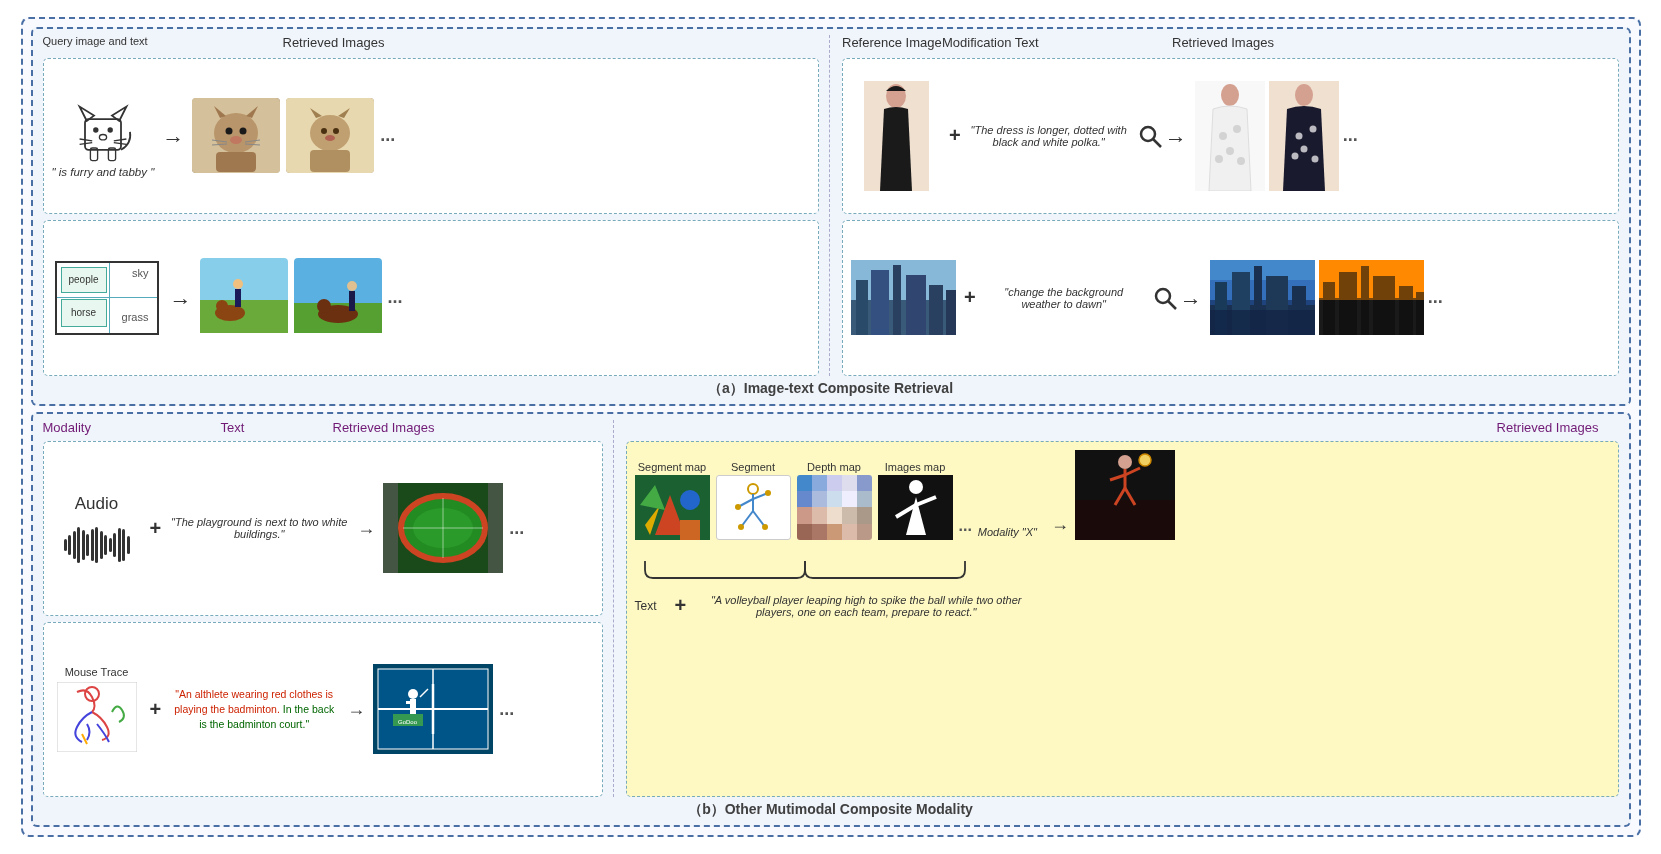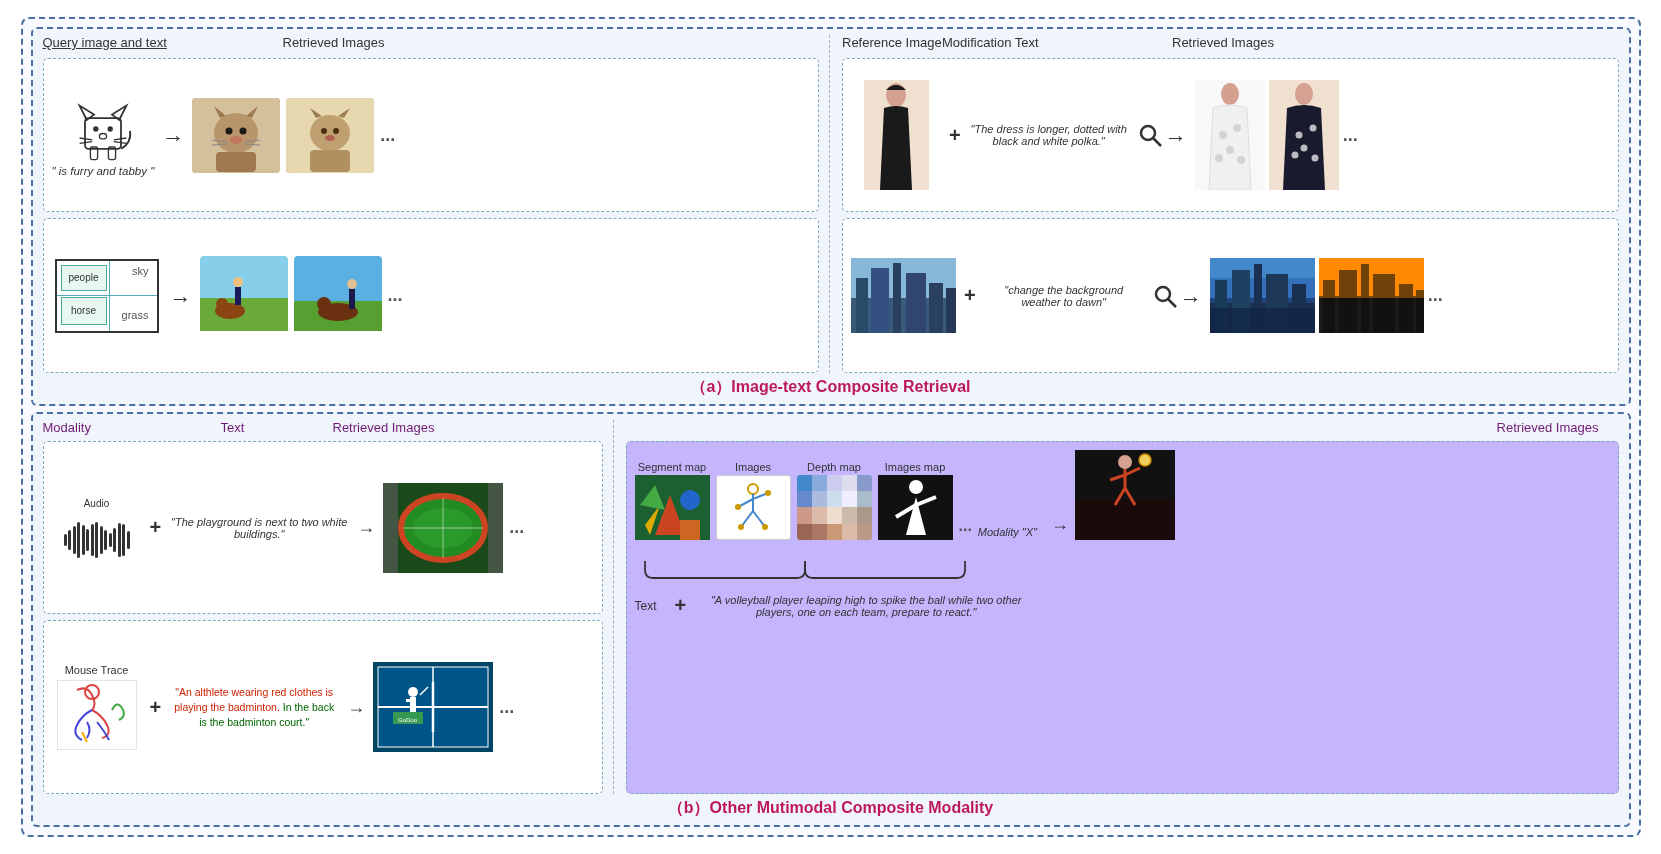--- a/index.html
+++ b/index.html
@@ -49,23 +49,23 @@
     .section-a-right {
       flex: 1;
       display: flex;
       flex-direction: column;
       gap: 6px;
       border-left: 1px dashed #aac;
       padding-left: 12px;
     }
     .section-label {
       text-align: center;
-      font-size: 16px;
+      font-size: 14px;
       font-weight: bold;
-      color: #be185d;
+      color: #404040;
       padding: 4px 0 2px 0;
     }
 
     
     .col-headers {
       display: flex;
       align-items: flex-start;
       font-size: 12.5px;
       color: #333;
       padding-bottom: 2px;
@@ -253,21 +253,21 @@
 <body>
 
 <div class="main-container">
 
   <div class="section-a">
     <div class="section-a-content">
 
       <div class="section-a-left">
 
         <div class="col-headers">
-          <span style="min-width:160px; font-size:13px;text-decoration:underline;">Query image and text</span>
+          <span style="min-width:160px; font-size:11px;">Query image and text</span>
           <span style="margin-left:80px; font-size:13px;">Retrieved Images</span>
         </div>
 
         <div class="retrieval-row">
           <div class="query-area">
 
             <svg class="cat-svg-wrap" viewBox="0 0 80 80" fill="none" xmlns="http://www.w3.org/2000/svg">
               <rect x="20" y="28" width="40" height="34" rx="4" fill="none" stroke="#333" stroke-width="2"></rect>
               <polygon points="22,30 14,14 30,24" fill="none" stroke="#333" stroke-width="2"></polygon>
               <polygon points="58,30 66,14 50,24" fill="none" stroke="#333" stroke-width="2"></polygon>
@@ -486,21 +486,21 @@
       <div class="section-b-left">
 
         <div class="b-col-headers">
           <span style="min-width:110px; font-size:13px;">Modality</span>
           <span style="min-width:160px; text-align:center; font-size:13px;">Text</span>
           <span style="margin-left:20px; font-size:13px;">Retrieved Images</span>
         </div>
 
         <div class="retrieval-row">
           <div class="query-area" style="min-width:90px;">
-            <span style="font-size:10px; color:#333; margin-bottom:13px;">Audio</span>
+            <span style="font-size:17px; color:#333; margin-bottom:13px;">Audio</span>
 
             <div class="audio-wave">
               <div class="wave-bar" style="height:12px;"></div>
               <div class="wave-bar" style="height:20px;"></div>
               <div class="wave-bar" style="height:28px;"></div>
               <div class="wave-bar" style="height:36px;"></div>
               <div class="wave-bar" style="height:30px;"></div>
               <div class="wave-bar" style="height:22px;"></div>
               <div class="wave-bar" style="height:32px;"></div>
               <div class="wave-bar" style="height:36px;"></div>
@@ -583,38 +583,38 @@
           </div>
         </div>
       </div>
 
       <div class="section-b-right">
 
         <div class="b-col-headers" style="justify-content:flex-end;">
           <span style="font-size:13px; margin-right:20px;">Retrieved Images</span>
         </div>
 
-        <div style="flex:1; display:flex; flex-direction:column; gap:16px; border:1.5px dashed #7ab; border-radius:5px; background:#c4b5fd; padding:8px;">
+        <div style="flex:1; display:flex; flex-direction:column; gap:16px; border:1.5px dashed #7ab; border-radius:5px; background:#fef9c3; padding:8px;">
 
           <div style="display:flex; align-items:flex-end; gap:6px;">
 
             <div class="modality-img-wrap">
               <div class="modality-label">Segment map</div>
               <svg width="75" height="65" viewBox="0 0 75 65">
                 <rect width="75" height="65" fill="#1a6030"></rect>
                 <polygon points="20,60 35,20 50,60" fill="#cc4422"></polygon>
                 <polygon points="10,50 25,30 15,60" fill="#ddaa00"></polygon>
                 <circle cx="55" cy="25" r="10" fill="#2266cc"></circle>
                 <rect x="45" y="45" width="20" height="20" fill="#cc6622"></rect>
                 <polygon points="5,30 20,10 30,35" fill="#44aa44"></polygon>
               </svg>
             </div>
 
             <div class="modality-img-wrap">
-              <div class="modality-label">Images</div>
+              <div class="modality-label">Segment</div>
               <div class="img-vb-keypose">
                 <svg width="60" height="56" viewBox="0 0 60 56">
 
                   <circle cx="30" cy="10" r="5" fill="none" stroke="#cc9900" stroke-width="2"></circle>
                   <line x1="30" y1="15" x2="30" y2="32" stroke="#4488cc" stroke-width="2"></line>
                   <line x1="30" y1="20" x2="15" y2="28" stroke="#4488cc" stroke-width="2"></line>
                   <line x1="30" y1="20" x2="45" y2="14" stroke="#4488cc" stroke-width="2"></line>
                   <line x1="30" y1="32" x2="18" y2="48" stroke="#4488cc" stroke-width="2"></line>
                   <line x1="30" y1="32" x2="42" y2="48" stroke="#4488cc" stroke-width="2"></line>
                   <circle cx="15" cy="28" r="3" fill="#cc9900"></circle>

